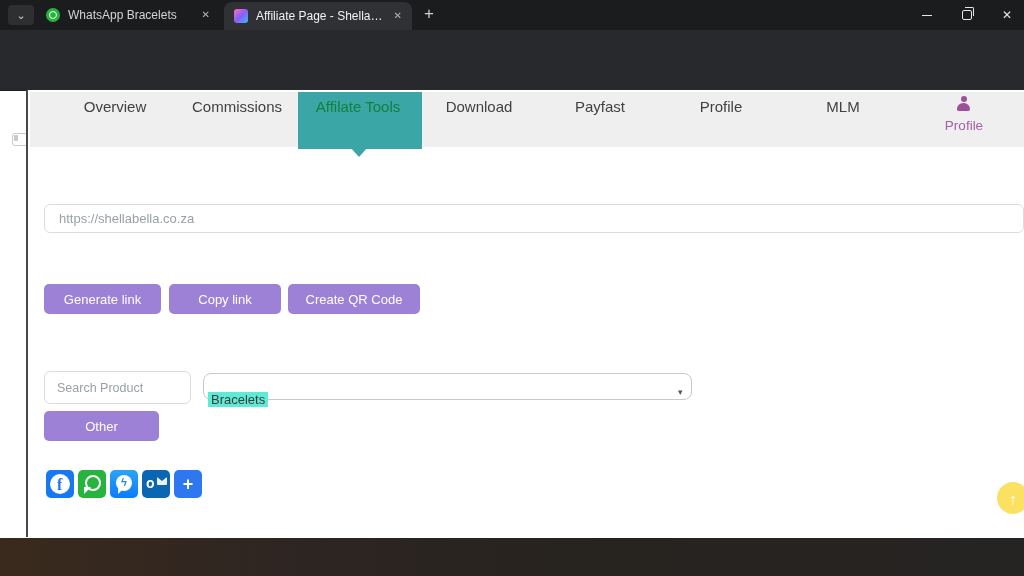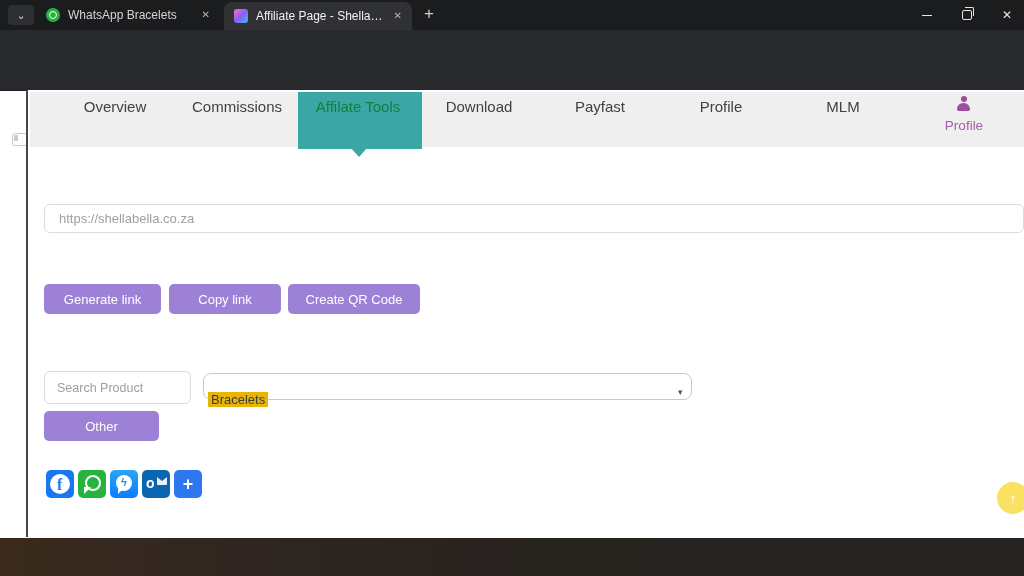--- a/index.html
+++ b/index.html
@@ -85,21 +85,21 @@
   .urlinput::placeholder{color:#9aa0a6;}
   .greenbar{left:16px;top:149px;width:979px;height:28px;background:#13b78c;border-radius:2px;
             color:#fff;font-size:13.5px;display:flex;align-items:center;padding-left:8px;box-sizing:border-box;}
   .pbtn{background:#9d81d6;color:#fff;border-radius:5px;font-size:13px;
         display:flex;align-items:center;justify-content:center;height:30px;}
   .searchprod{left:16px;top:281px;width:147px;height:33px;border:1px solid #dcdcdc;border-radius:6px;
               box-sizing:border-box;padding:0 12px;font-size:12.5px;color:#444;outline:none;
               font-family:"Liberation Sans",sans-serif;}
   .searchprod::placeholder{color:#9aa0a6;}
   .select{left:175px;top:283px;width:489px;height:27px;border:1px solid #c9c9c9;border-radius:8px;box-sizing:border-box;}
-  .sel-label{left:180px;top:302px;font-size:13px;color:#3c3c3c;background:#eab308;padding:0 3px;}
+  .sel-label{left:180px;top:302px;font-size:13px;color:#3c3c3c;background:#5eead4;padding:0 3px;}
   .sel-caret{left:650px;top:297px;font-size:9px;color:#555;}
   .soc{position:absolute;top:380px;width:28px;height:28px;border-radius:5px;}
   .fbc{position:absolute;left:4px;top:4px;width:20px;height:20px;background:#fff;border-radius:50%;overflow:hidden;}
   .fbf{position:absolute;left:7px;top:2px;color:#1877f2;font:700 16px "Liberation Serif",serif;}
   .waring{position:absolute;left:7px;top:5px;width:12px;height:12px;border:2px solid #fff;border-radius:50%;}
   .watail{position:absolute;left:6px;top:17px;width:0;height:0;border-top:7px solid #fff;border-right:7px solid transparent;}
   .msbub{position:absolute;left:6px;top:5px;width:16px;height:16px;background:#fff;border-radius:50%;}
   .msbolt{position:absolute;left:0;top:1px;width:16px;text-align:center;color:#1e88e5;font:700 11px "Liberation Sans",sans-serif;}
   .mstail{position:absolute;left:8px;top:19px;width:0;height:0;border-top:5px solid #fff;border-right:5px solid transparent;}
   .ol-o{position:absolute;left:4px;top:5px;color:#fff;font:700 14px "Liberation Sans",sans-serif;}

